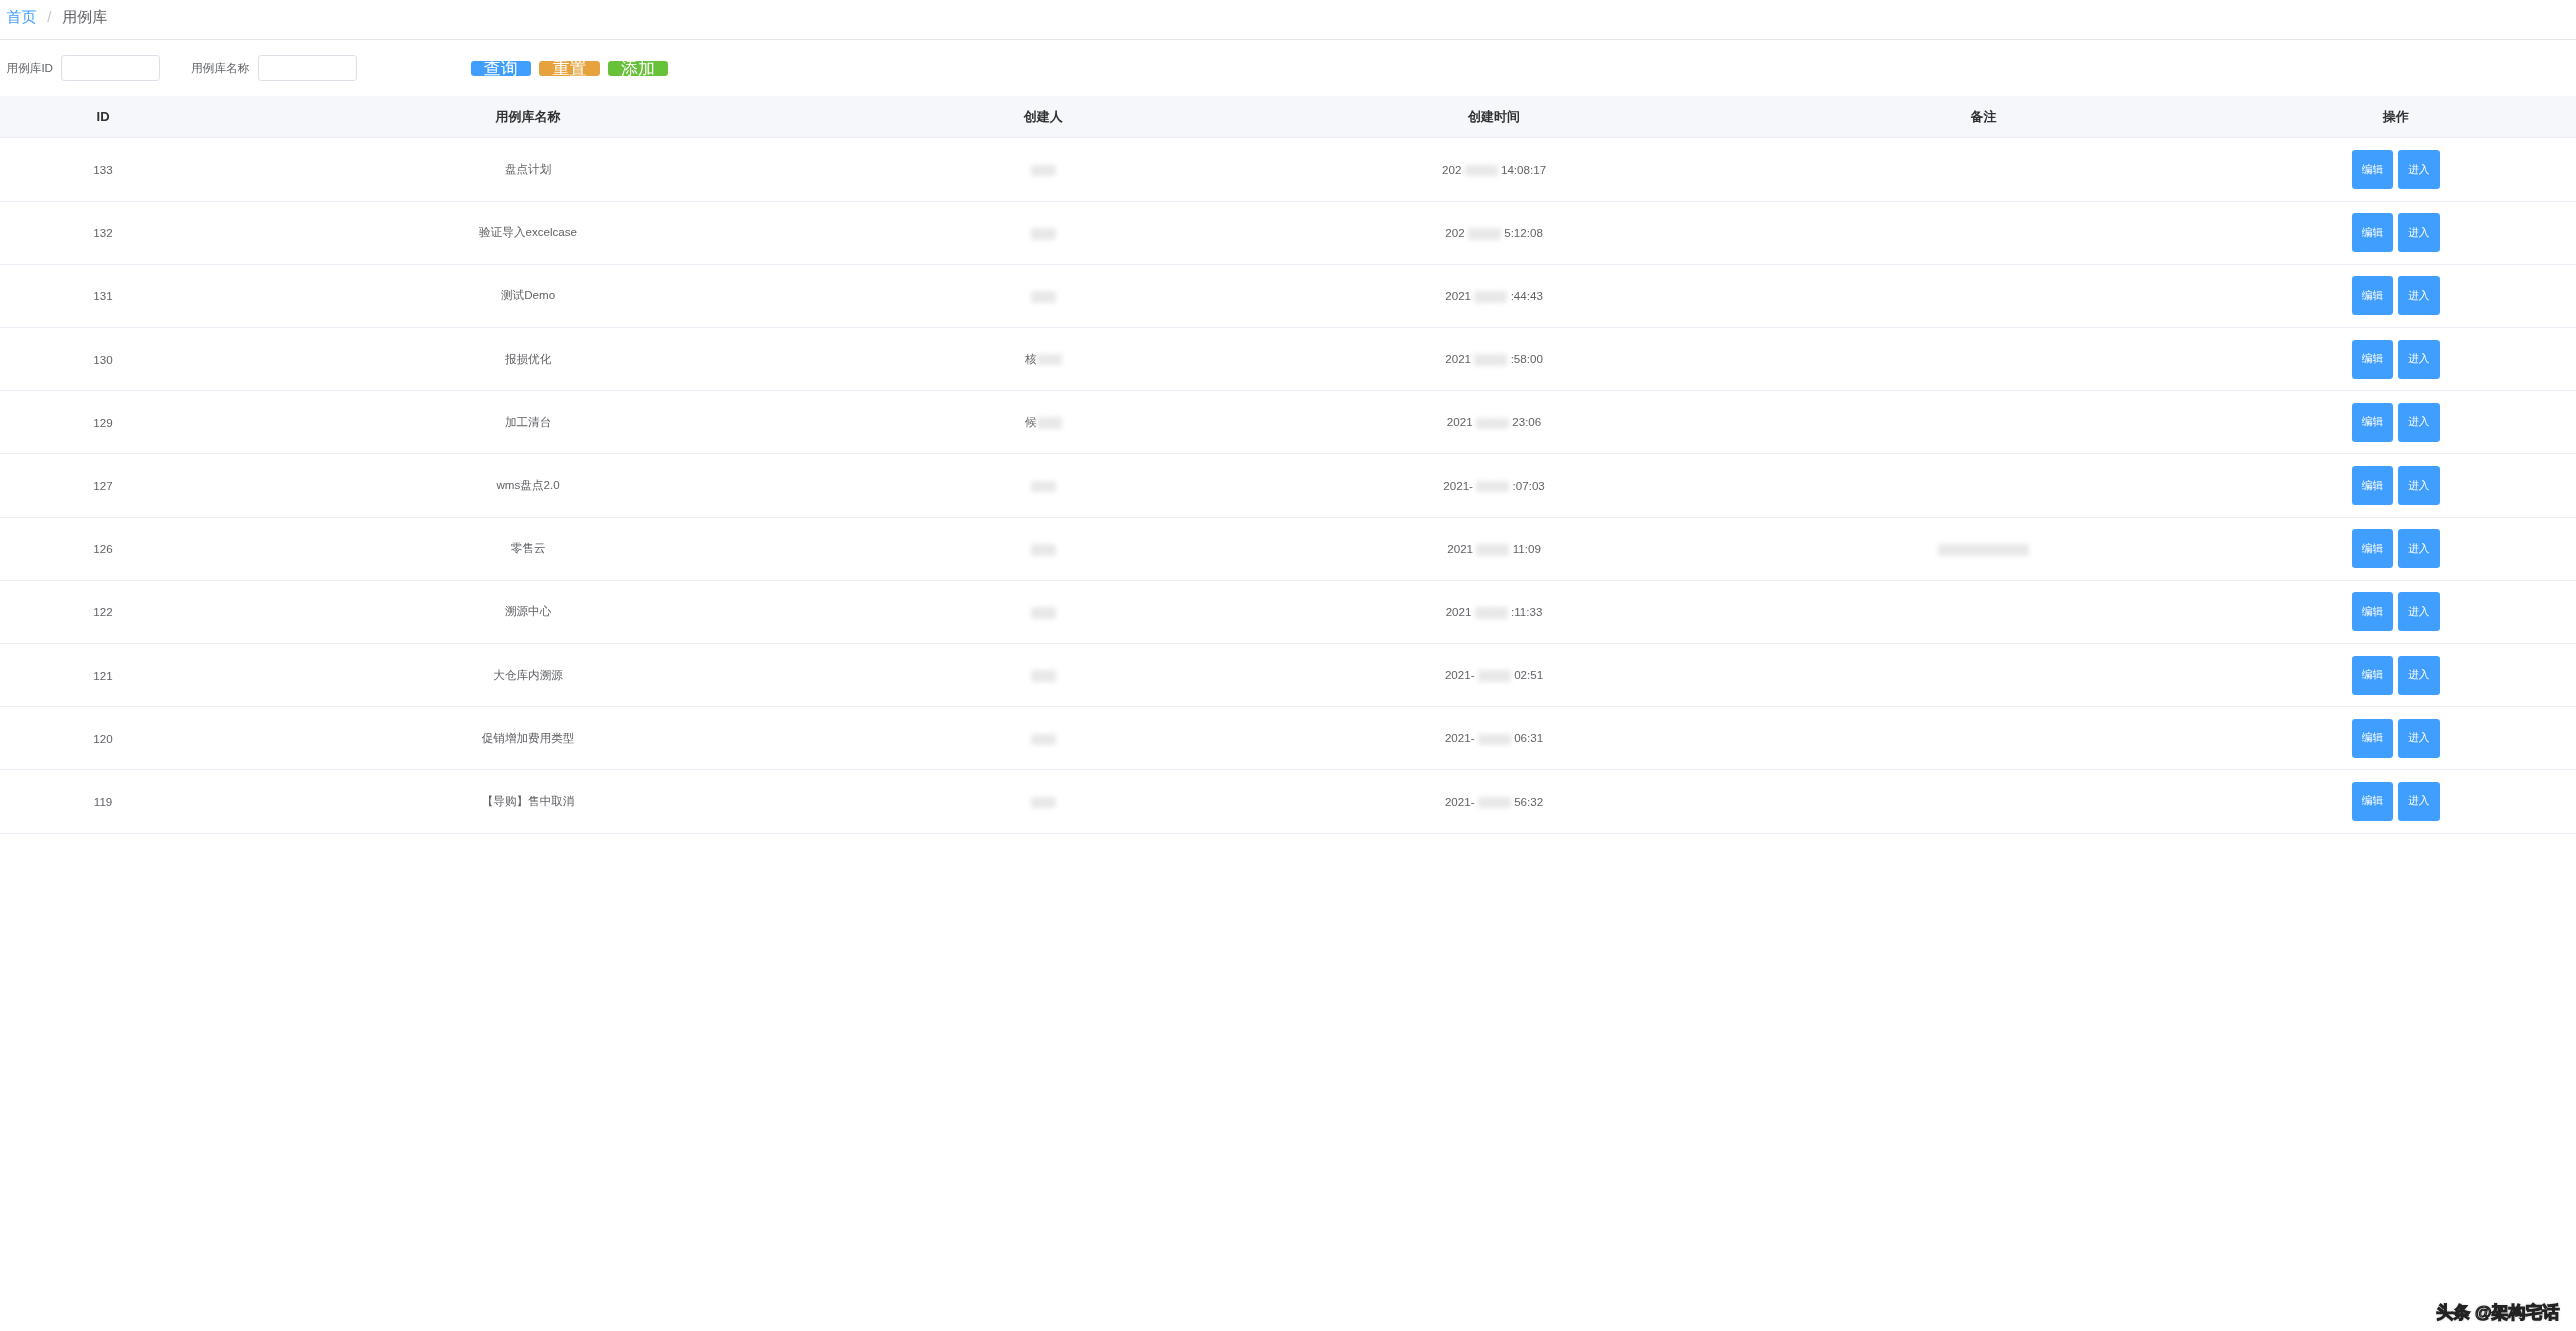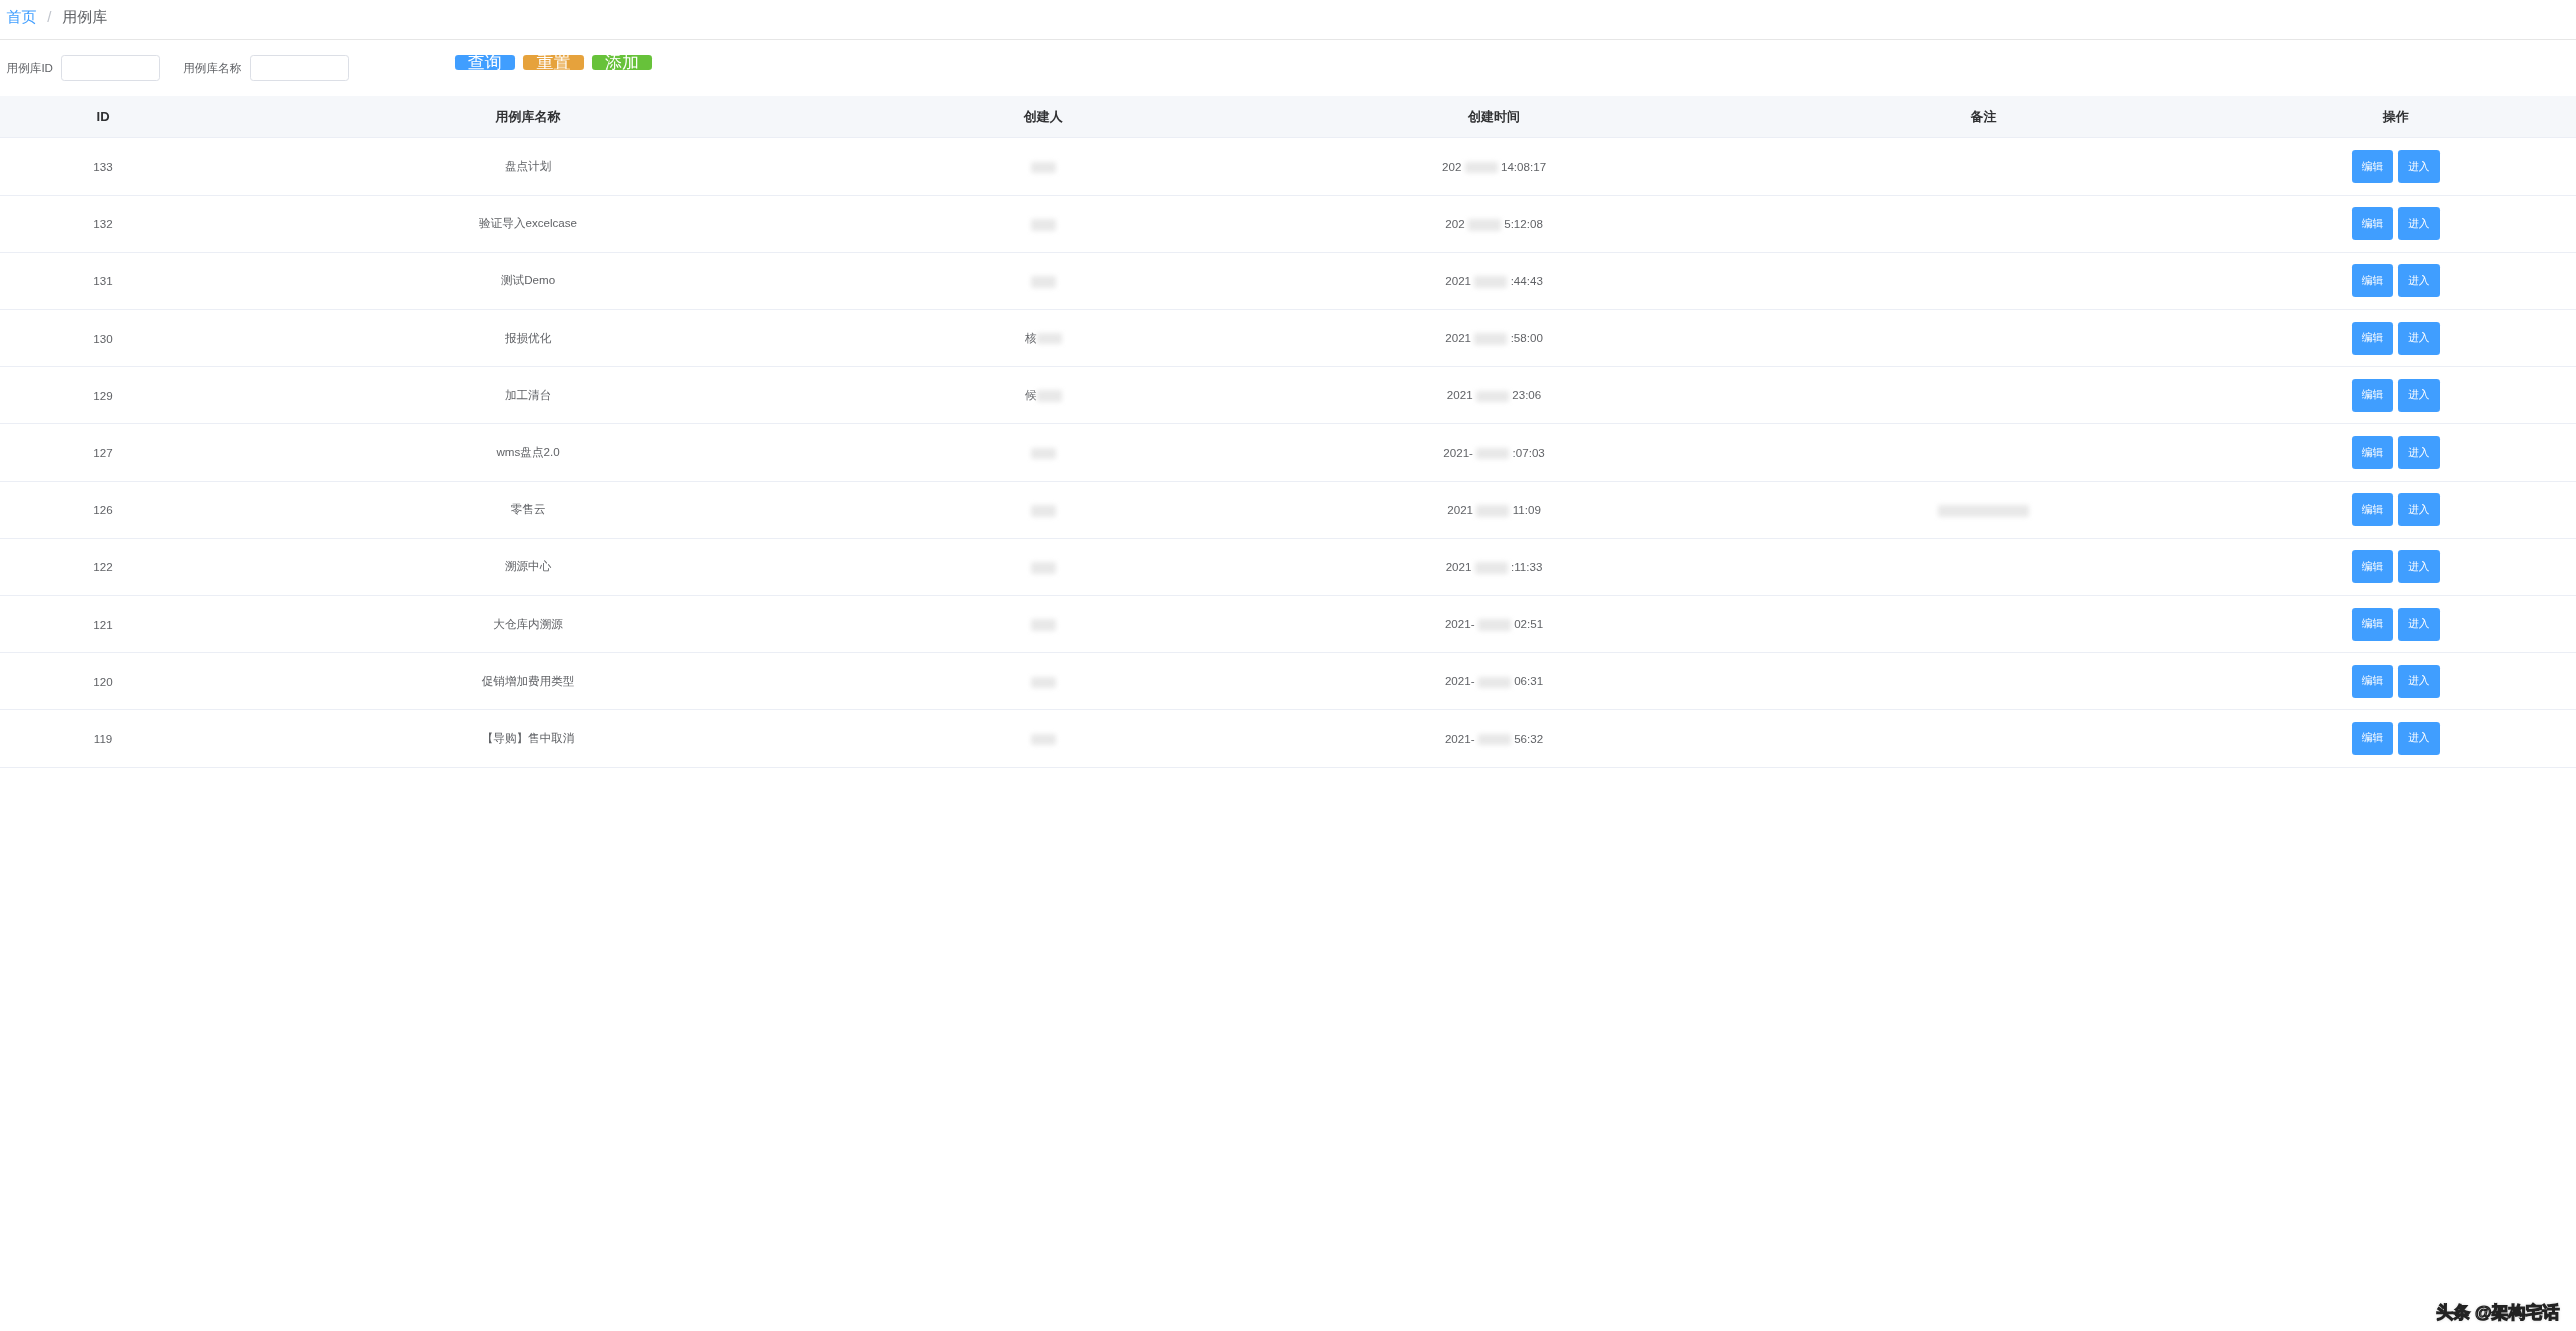--- a/index.html
+++ b/index.html
@@ -1,30 +1,30 @@
 <!DOCTYPE html>
 <html style="font-size:13.2px"><head>
   <meta charset="utf-8">
   <style>
     * { margin: 0; padding: 0; box-sizing: border-box; }
     body { font-family: -apple-system, BlinkMacSystemFont, "Helvetica Neue", Arial, sans-serif; font-size: 11.6px; color: #606266; background: #fff; }
     .breadcrumb { padding: 8.3px 13.2px 11.6px 6.6px; border-bottom: 0.8px solid #e6e6e6; font-size: 15px; }
     .breadcrumb a { color: #409eff; text-decoration: none; cursor: pointer; }
     .breadcrumb .sep { color: #c0c4cc; margin: 0 6.6px; }
     .breadcrumb .current { color: #606266; }
-    .filter-bar { display: flex; padding: 15px 6.6px 15px 6.6px; gap: 0; }
+    .filter-bar { display: flex; align-items: center; padding: 15px 6.6px 15px 6.6px; gap: 8px; }
     .filter-item { display: flex; align-items: center; margin-right: 23px; }
     .filter-label { color: #606266; font-size: 11.6px; margin-right: 8.3px; white-space: nowrap; }
     .filter-input { width: 99px; height: 26.4px; border: 0.8px solid #dcdfe6; border-radius: 3.3px; padding: 0 8.3px; font-size: 11.6px; color: #606266; outline: none; }
     .btn-group { display: flex; gap: 8.3px; margin-left: 83px; }
     .btn { display: inline-flex; align-items: center; justify-content: center; height: 15px; padding: 0 13.2px; border: none; border-radius: 3.3px; font-size: 17px; cursor: pointer; color: #fff; }
     .btn-primary { background: #409eff; }
     .btn-warning { background: #e6a23c; }
     .btn-success { background: #67c23a; }
-    .btn-small { height: 33px; padding: 0 10px; font-size: 10.7px; background: #409eff; color: #fff; border: none; border-radius: 3.3px; cursor: pointer; }
+    .btn-small { height: 39px; padding: 0 10px; font-size: 10.7px; background: #409eff; color: #fff; border: none; border-radius: 3.3px; cursor: pointer; }
     table { width: 100%; border-collapse: collapse; table-layout: fixed; }
     thead th { background: #f5f7fa; color: #303133; font-weight: 600; font-size: 13px; padding: 11.6px 6.6px; text-align: center; border-bottom: 0.8px solid #ebeef5; }
     tbody td { padding: 11.6px 6.6px; text-align: center; color: #606266; font-size: 11.6px; border-bottom: 0.8px solid #ebeef5; white-space: nowrap; overflow: hidden; text-overflow: ellipsis; }
     .col-id { width: 8%; }
     .col-name { width: 25%; }
     .col-creator { width: 15%; }
     .col-time { width: 20%; }
     .col-note { width: 18%; }
     .col-action { width: 14%; }
     .action-cell { display: flex; gap: 5px; justify-content: center; }

